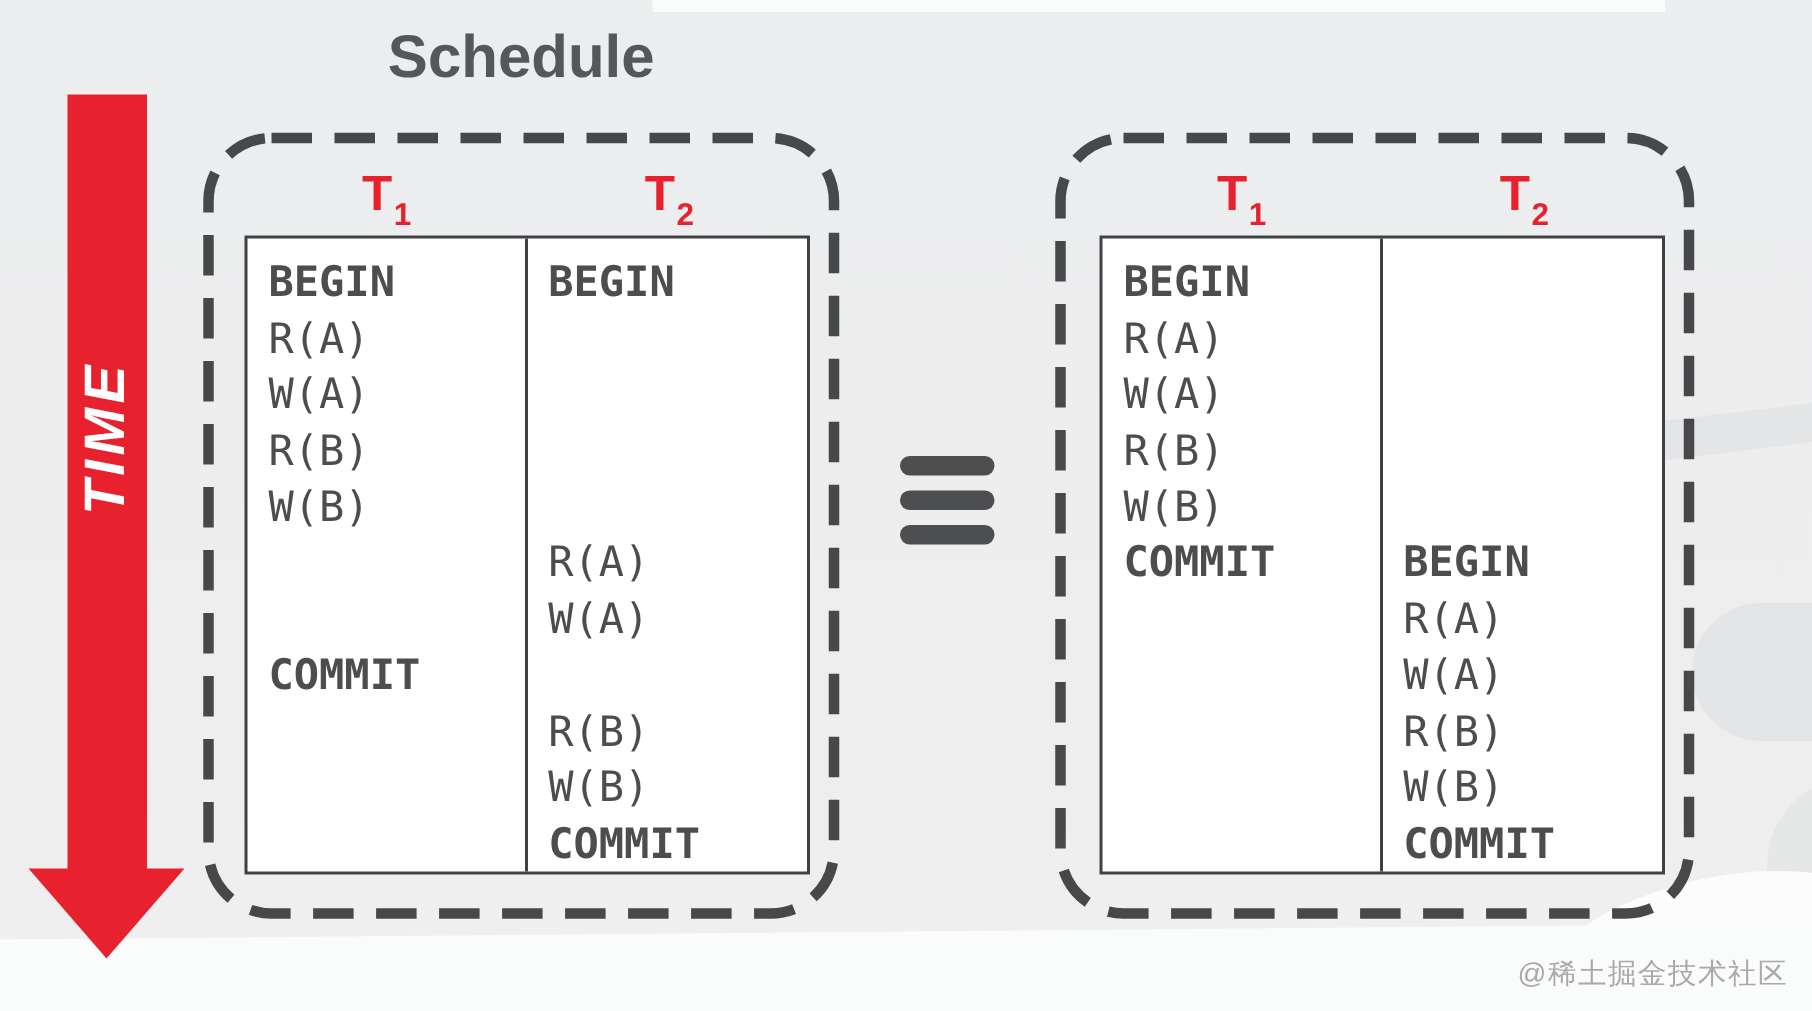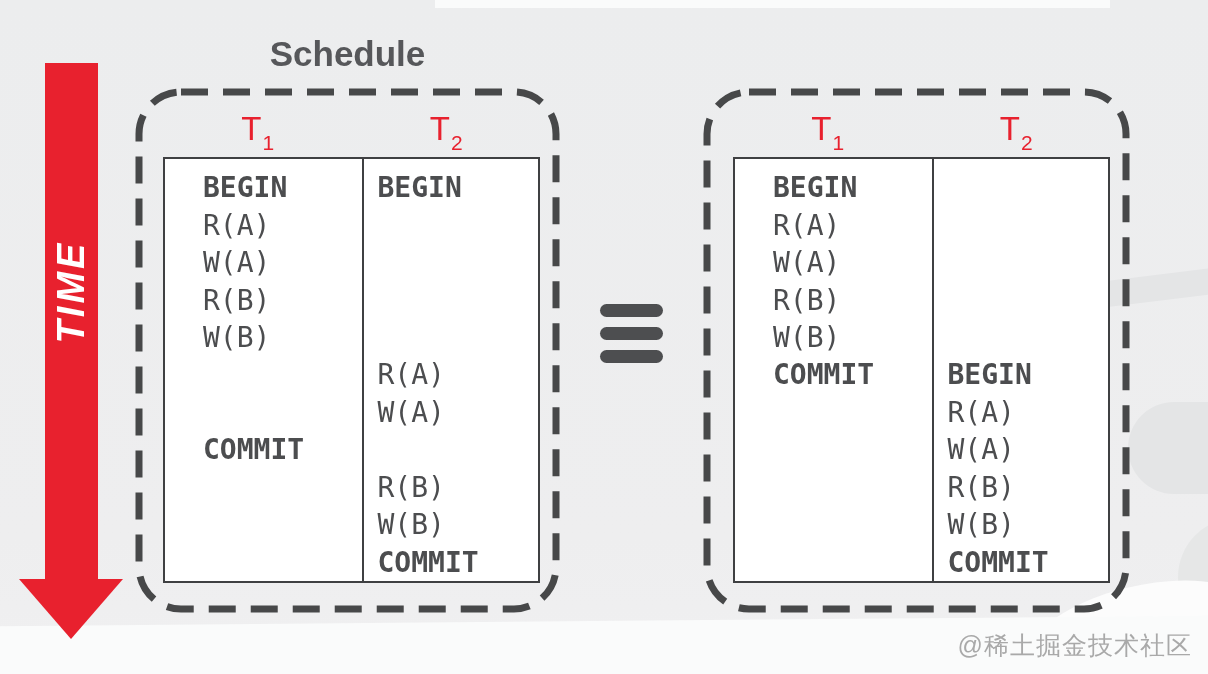--- a/index.html
+++ b/index.html
@@ -48,56 +48,55 @@
   }
 
   
   .panel { position: absolute; z-index: 2; top: 88px; height: 525px; }
   .panel-left  { left: 135px; width: 425px; }
   .panel-right { left: 703px; width: 427px; }
 
   .panel-border { position: absolute; left: 0; top: 0; }
 
   .schedule-title {
-    position: absolute; z-index: 2; top: 32px; height: 44px;
+    position: absolute; z-index: 2; top: 16px; height: 44px;
     text-align: center;
-    font-size: 35px; font-weight: bold;
+    font-size: 40px; font-weight: bold;
     color: #56575a;
     line-height: 44px;
   }
   .title-left  { left: 135px; width: 425px; }
   .title-right { left: 703px; width: 427px; }
 
   .thead {
     position: absolute; top: 22px;
     width: 377px;
     display: flex;
   }
   .panel-left  .thead { left: 28px; }
   .panel-right .thead { left: 30px; }
   .th {
     width: 50%;
     text-align: center;
     color: #e8212e;
-    font-weight: normal;
+    font-weight: bold;
     font-size: 33px;
   }
   .tsub {
     font-size: 21px;
     position: relative; top: 10px; left: 1px;
   }
 
   .ttable {
     position: absolute; top: 69px;
     width: 377px; height: 426px;
     background: #ffffff;
     border: 2px solid #3f4042;
     box-sizing: border-box;
     display: flex;
-    padding-left: 24px;
   }
   .panel-left  .ttable { left: 28px; }
   .panel-right .ttable { left: 30px; }
   .col {
     width: 50%;
     box-sizing: border-box;
     display: flex;
     flex-direction: column;
     padding-top: 10px;
   }
@@ -124,21 +123,21 @@
     border-radius: 7px;
     background: #4d4e50;
     margin-bottom: 10px;
   }
   .equiv .bar:last-child { margin-bottom: 0; }
 
   
   .watermark {
     position: absolute; z-index: 3;
     right: 16px; bottom: 12px;
-    font-size: 25px;
+    font-size: 19px;
     color: #a9a9a9;
     letter-spacing: 1px;
   }
 </style>
 </head>
 <body>
 
 <div class="stage">
 
   <div class="deco deco-top-strip"></div>

